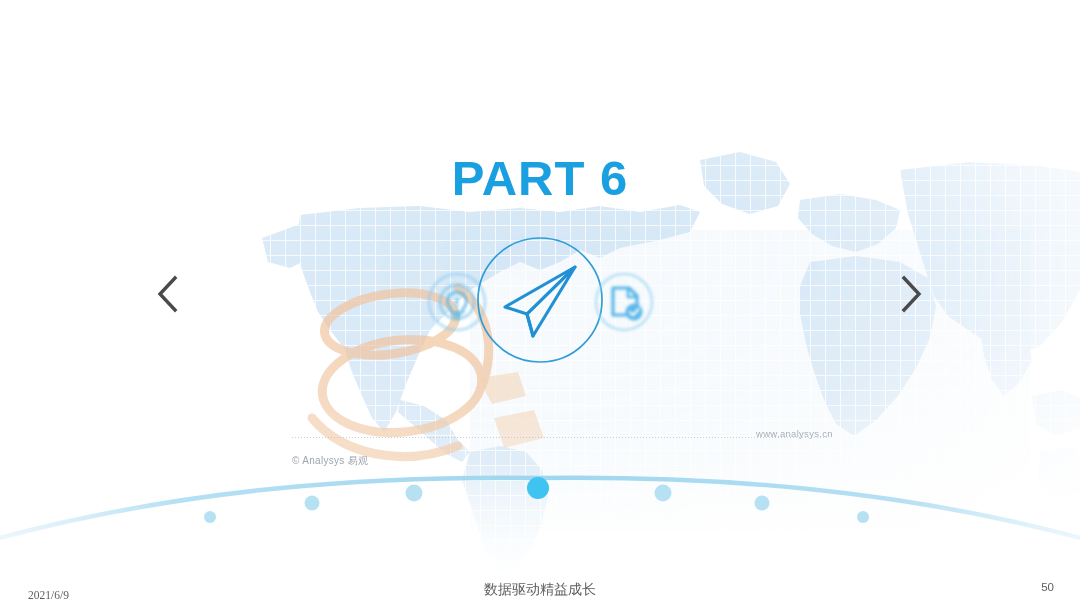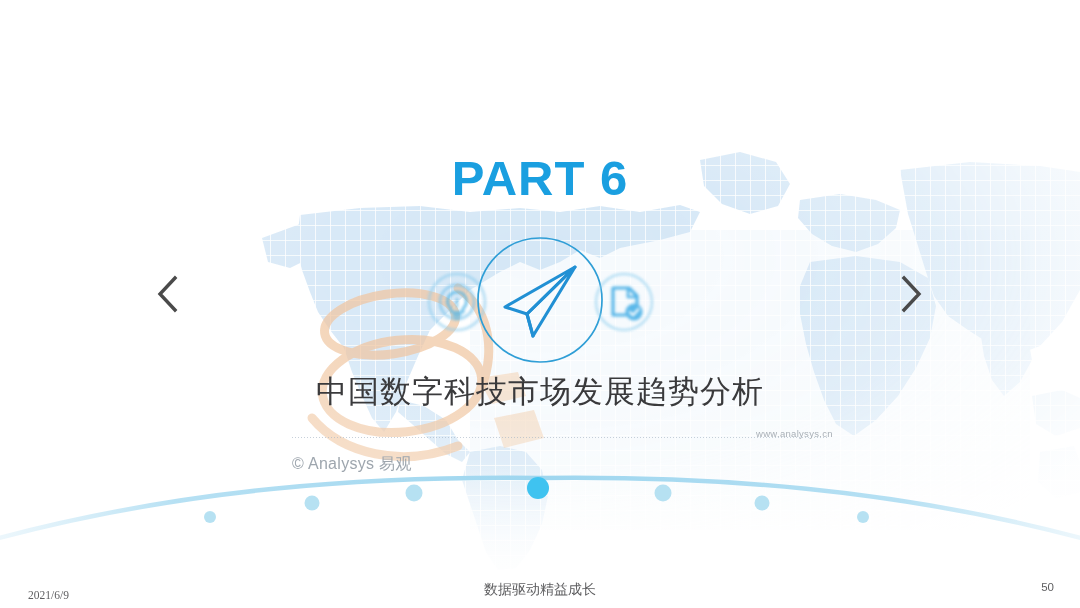--- a/index.html
+++ b/index.html
@@ -131,21 +131,21 @@
     background-size: 3px 1px;
     background-repeat: repeat-x;
     opacity: 0.65;
   }
 
   
   .credit-left {
     position: absolute;
     left: 292px;
     top: 454px;
-    font-size: 16px;
+    font-size: 10px;
     color: #9ea6ae;
     letter-spacing: 0.3px;
   }
   .credit-right {
     position: absolute;
     left: 756px;
     top: 428px;
     font-size: 9.5px;
     color: #a9b0b7;
     letter-spacing: 0.3px;
@@ -326,21 +326,20 @@
       <svg width="62" height="62" viewBox="0 0 62 62" xmlns="http://www.w3.org/2000/svg">
         <circle cx="31" cy="31" r="28" fill="none" stroke="#9ad3f0" stroke-width="2"></circle>
         <path d="M20 17 L36 17 L44 25 L44 44 L20 44 Z" fill="none" stroke="#3aa9e4" stroke-width="3.2" stroke-linejoin="round"></path>
         <path d="M35 17 L35 26 L44 26" fill="none" stroke="#3aa9e4" stroke-width="2.6"></path>
         <circle cx="41" cy="41" r="8.6" fill="#41ade6"></circle>
         <path d="M37 41.3 L40 44.3 L45.4 38.3" stroke="#ffffff" stroke-width="2.3" fill="none" stroke-linecap="round" stroke-linejoin="round"></path>
       </svg>
     </div>
   </div>
 
-  <div class="slide-title">中国数字科技市场发展趋势分析</div>
 
   <div class="divider"></div>
 
   <div class="credit-left">© Analysys 易观</div>
   <div class="credit-right">www.analysys.cn</div>
 
   <div class="progress-arc">
     <svg width="1080" height="100" viewBox="0 0 1080 100" xmlns="http://www.w3.org/2000/svg">
       <defs>
         <linearGradient id="arcGrad" x1="0" y1="0" x2="1" y2="0">

